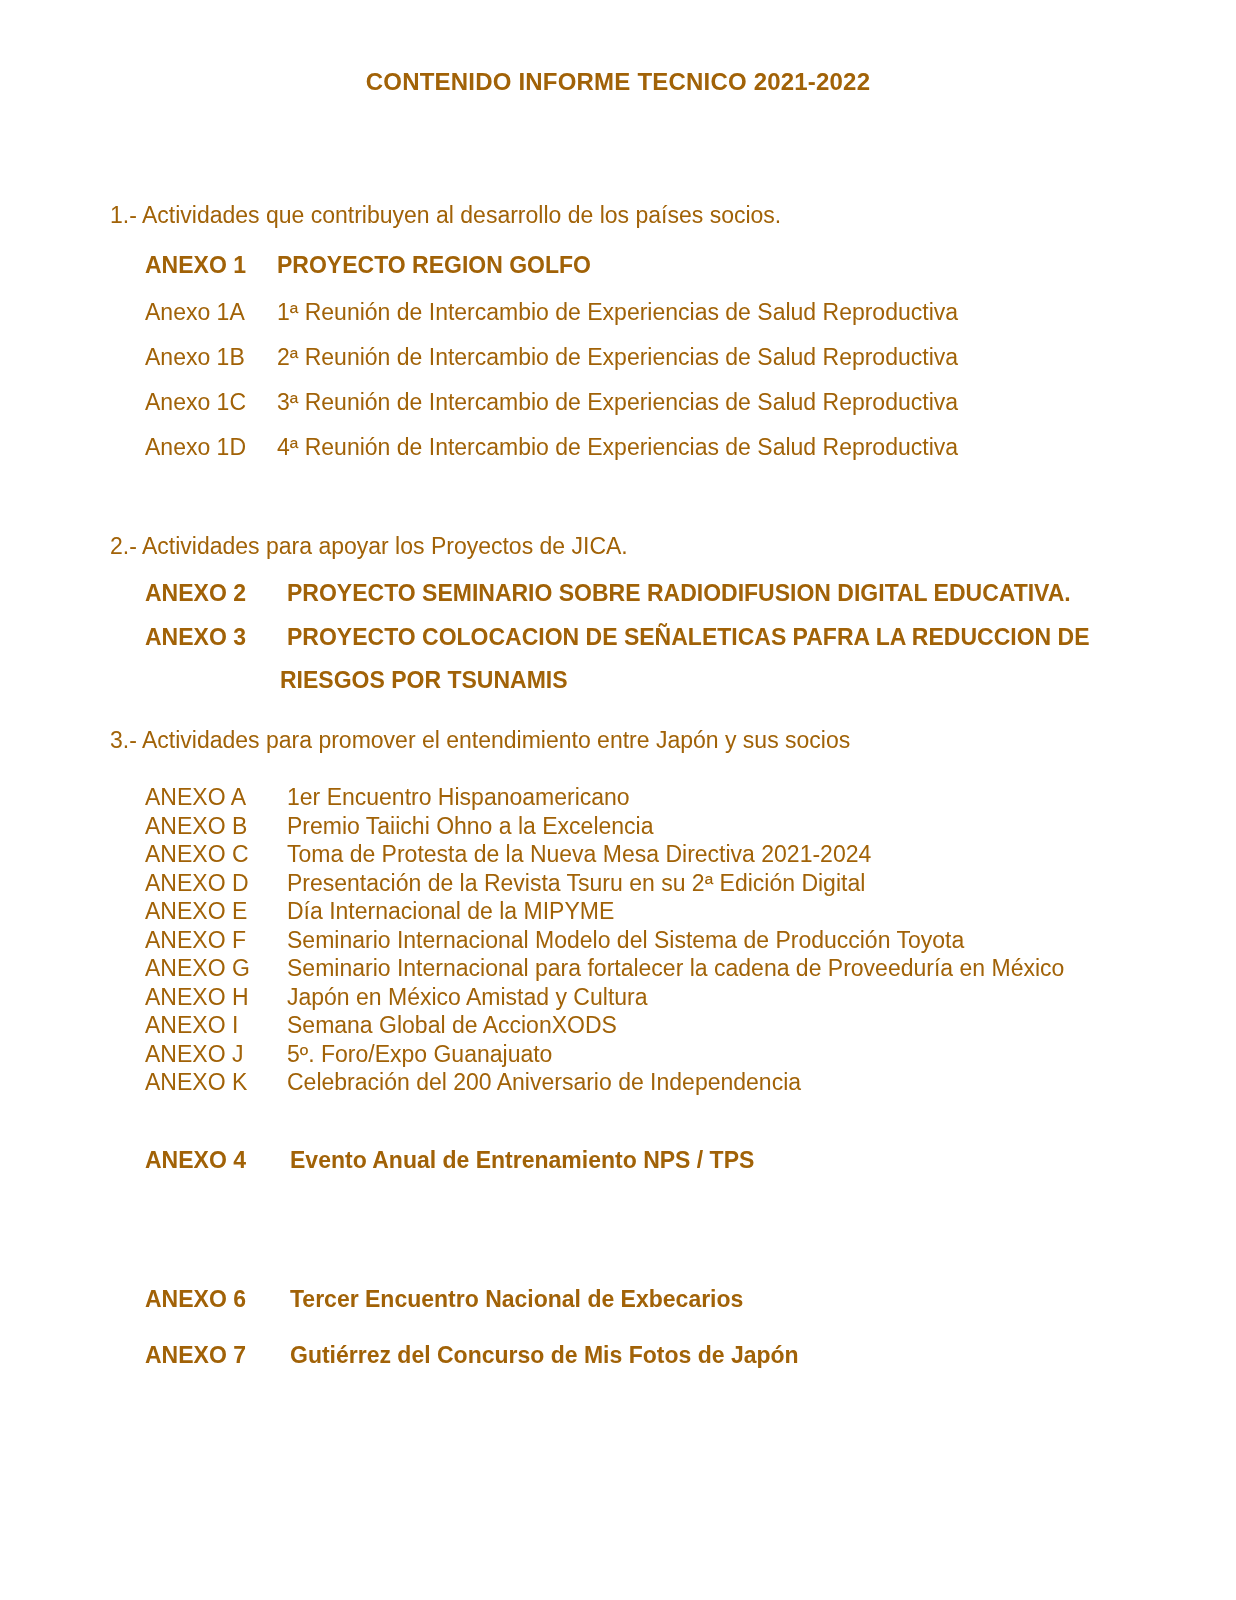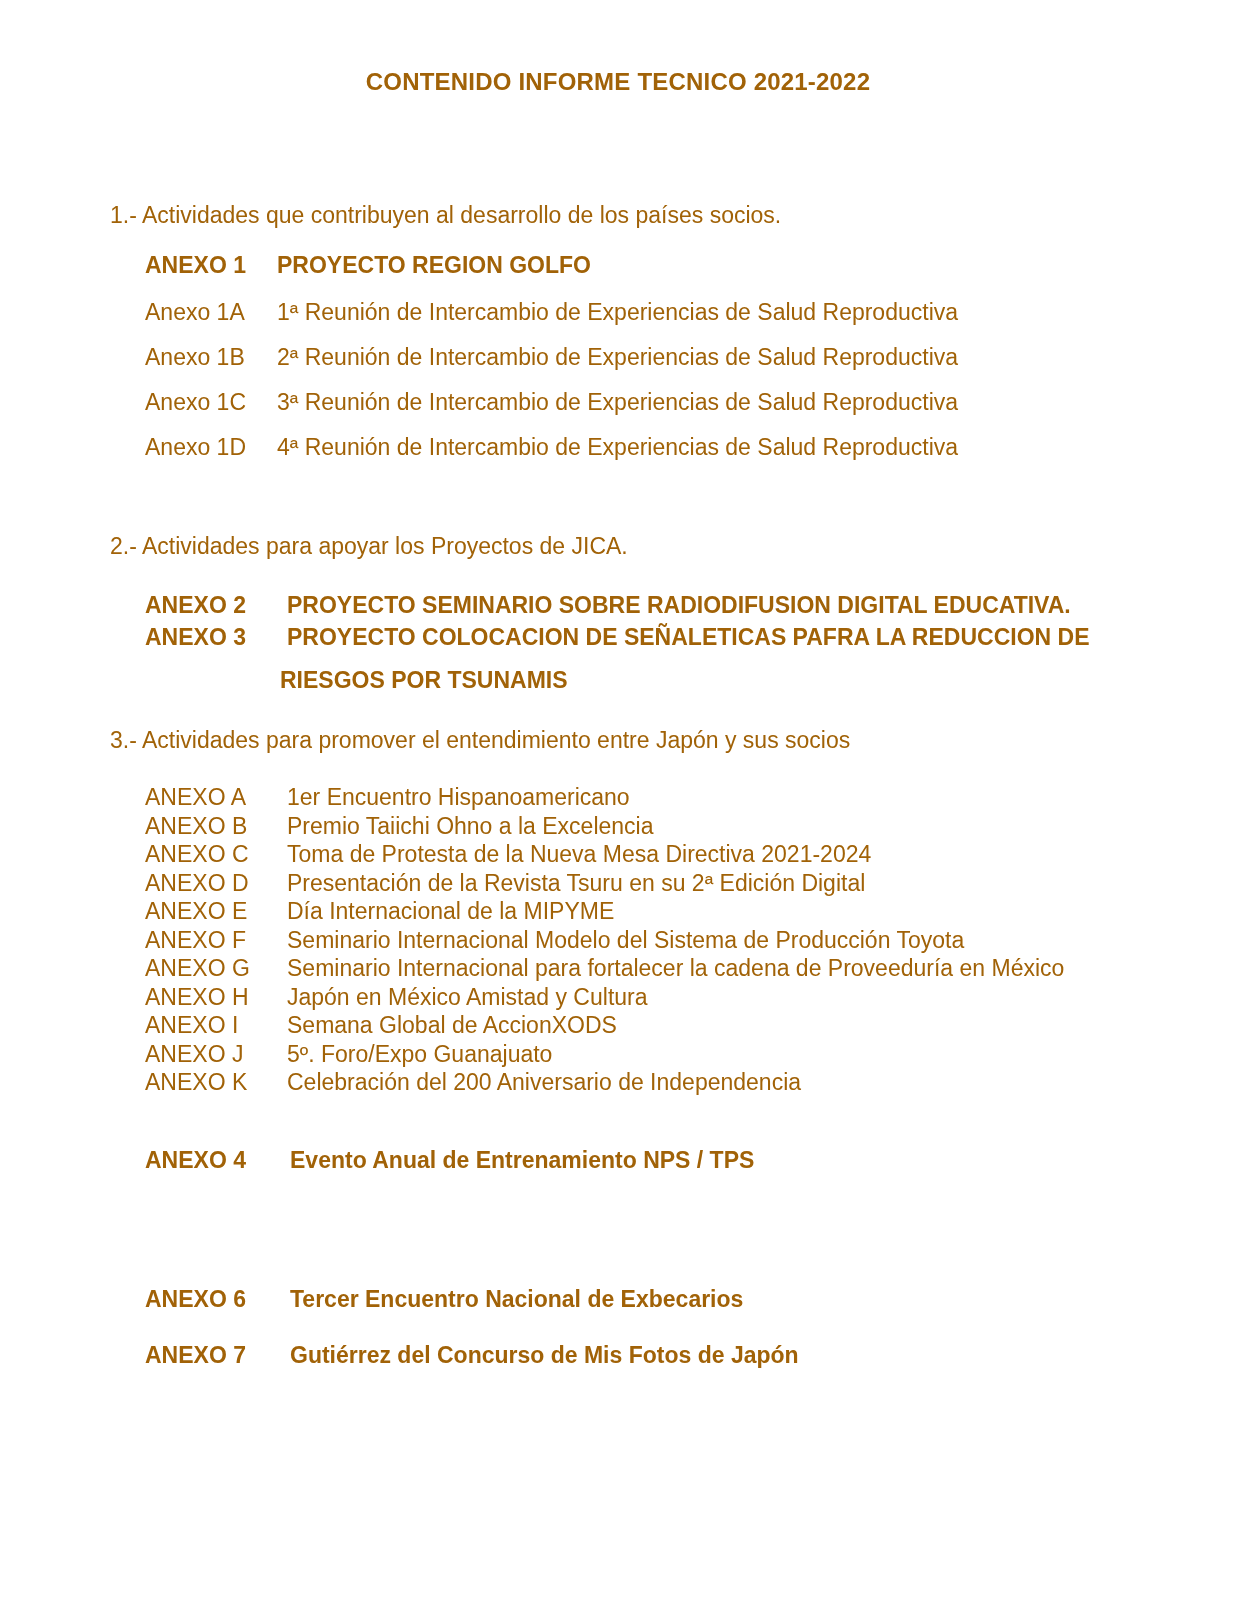--- a/index.html
+++ b/index.html
@@ -61,21 +61,21 @@
   </div>
   <div class="row" style="top:388px;">
     <span class="lbl w132">Anexo 1C</span><span>3ª Reunión de Intercambio de Experiencias de Salud Reproductiva</span>
   </div>
   <div class="row" style="top:433px;">
     <span class="lbl w132">Anexo 1D</span><span>4ª Reunión de Intercambio de Experiencias de Salud Reproductiva</span>
   </div>
 
   <div class="sec" style="top:532px;">2.- Actividades para apoyar los Proyectos de JICA.</div>
 
-  <div class="row b" style="top:591px;">
+  <div class="row b" style="top:579px;">
     <span class="lbl w142">ANEXO 2</span><span>PROYECTO SEMINARIO SOBRE RADIODIFUSION DIGITAL EDUCATIVA.</span>
   </div>
   <div class="row b" style="top:623px;">
     <span class="lbl w142">ANEXO 3</span><span>PROYECTO COLOCACION DE SEÑALETICAS PAFRA LA REDUCCION DE</span>
   </div>
   <div class="cont" style="top:666px;">RIESGOS POR TSUNAMIS</div>
 
   <div class="sec" style="top:726px;">3.- Actividades para promover el entendimiento entre Japón y sus socios</div>
 
   <div class="listAK">

